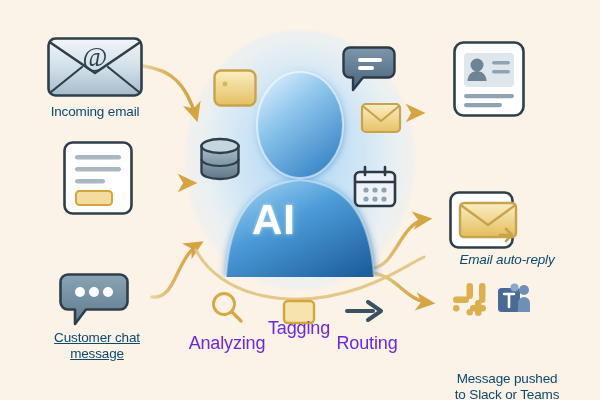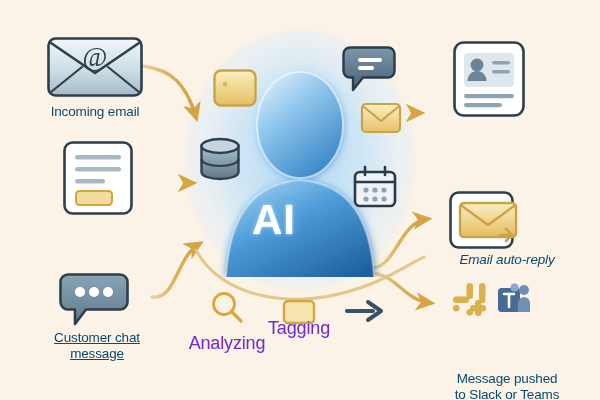--- a/index.html
+++ b/index.html
@@ -243,20 +243,21 @@
 
   <svg class="icon-abs" style="left:282px;top:299px;" width="34" height="26" viewBox="0 0 34 26">
     <rect x="2" y="2" width="30" height="22" rx="4" fill="#f6e3ad" stroke="#d3a63c" stroke-width="2.4"></rect>
   </svg>
   <div class="step-label" style="left:262px;top:318px;width:74px;">Tagging</div>
 
   <svg class="icon-abs" style="left:344px;top:298px;" width="40" height="26" viewBox="0 0 40 26">
     <path d="M3,13 H29" stroke="#3a5164" stroke-width="4" stroke-linecap="round"></path>
     <path d="M24,4 L37,13 L24,22" fill="none" stroke="#3a5164" stroke-width="4" stroke-linecap="round" stroke-linejoin="round"></path>
   </svg>
+  <div class="step-label" style="left:331px;top:333px;width:72px;">Routing</div>
 
   <svg class="icon-abs" style="left:452px;top:40px;" width="74" height="78" viewBox="0 0 74 78">
     <rect x="2.5" y="2.5" width="69" height="73" rx="9" fill="#ffffff" stroke="#2f3f4a" stroke-width="2.6"></rect>
     <rect x="12" y="13" width="50" height="34" rx="4" fill="#dfe7ed"></rect>
     <circle cx="25" cy="25" r="6.5" fill="#6d8496"></circle>
     <path d="M15.5,41 c0,-6 4.5,-10 9.5,-10 s9.5,4 9.5,10 Z" fill="#6d8496"></path>
     <rect x="40" y="21" width="18" height="3.6" rx="1.8" fill="#8fa3b2"></rect>
     <rect x="40" y="30" width="18" height="3.6" rx="1.8" fill="#8fa3b2"></rect>
     <rect x="12" y="54" width="50" height="4.2" rx="2.1" fill="#8fa3b2"></rect>
     <rect x="12" y="63" width="38" height="4.2" rx="2.1" fill="#8fa3b2"></rect>

